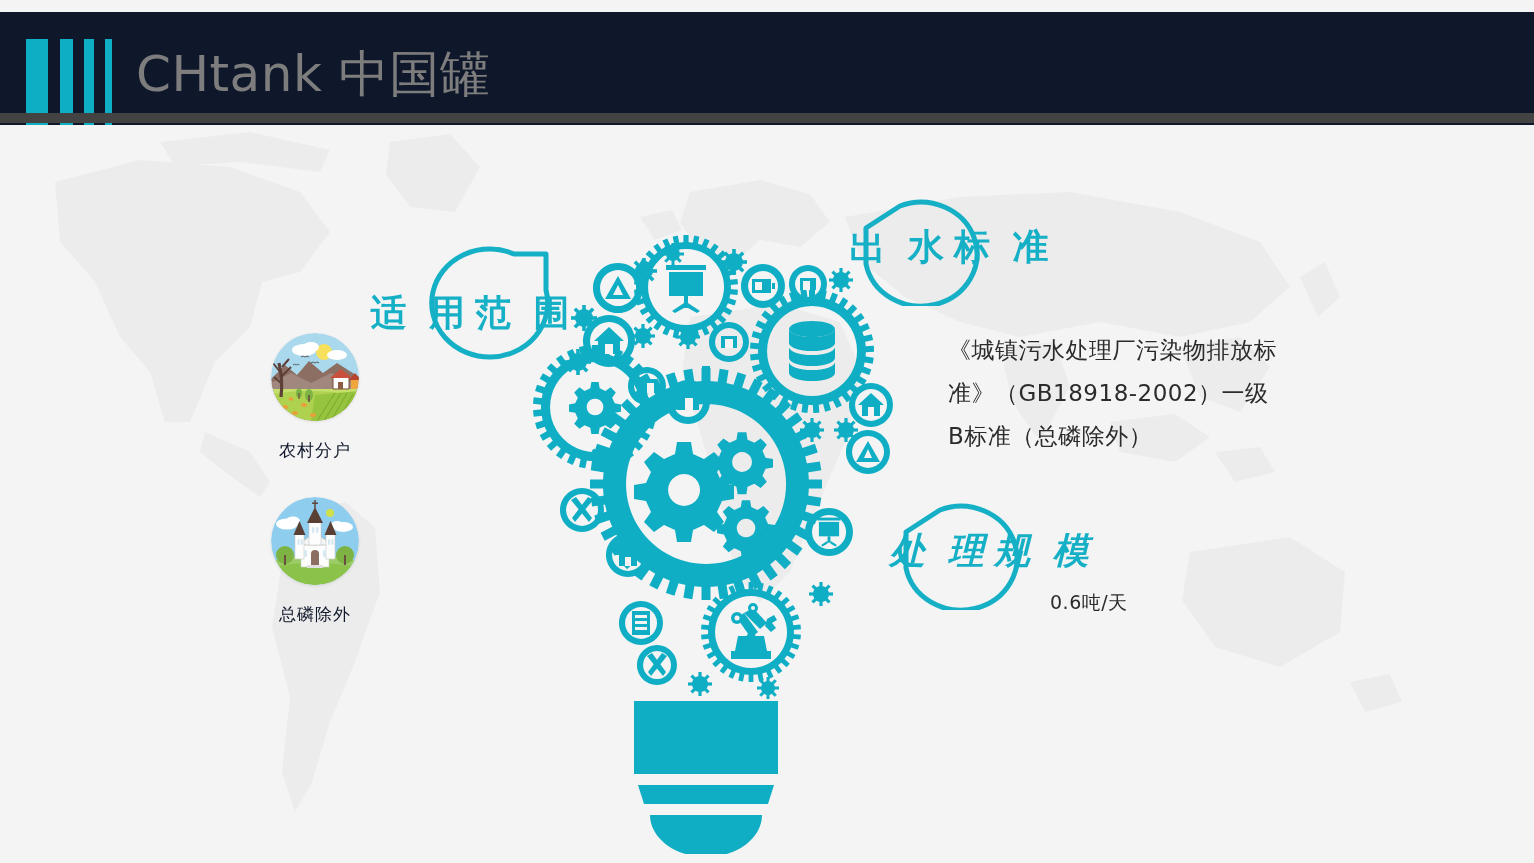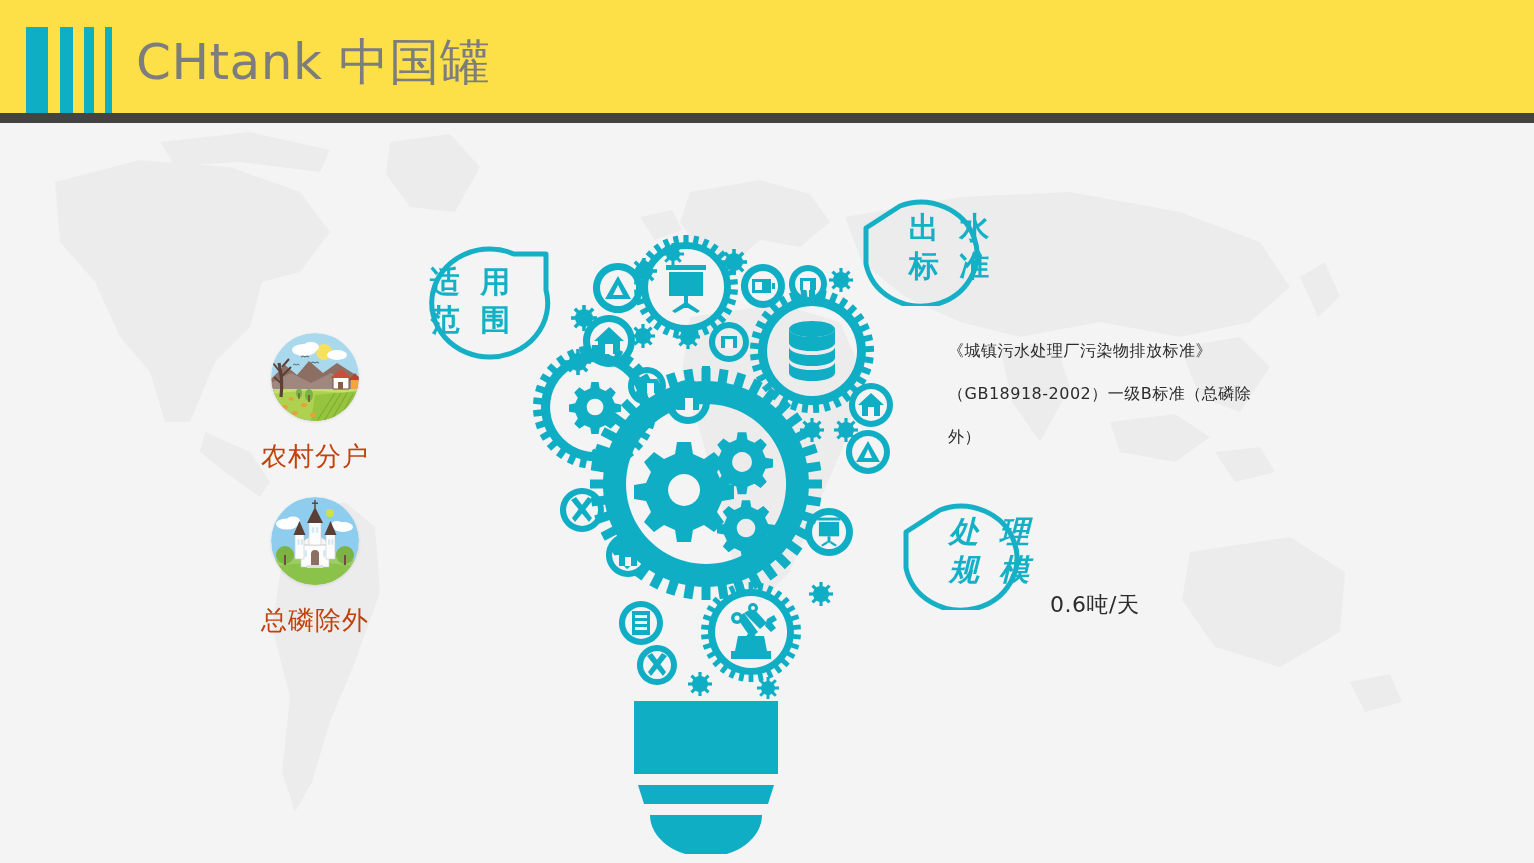--- a/index.html
+++ b/index.html
@@ -12,22 +12,22 @@
   }
 
   
   #worldmap{
     position:absolute;left:0;top:122px;width:1534px;height:741px;
     opacity:.55;pointer-events:none;
   }
 
   
   #header{
-    position:absolute;left:0;top:0;width:1534px;height:113px;
-    background:#fde047;
+    position:absolute;left:0;top:12px;width:1534px;height:113px;
+    background:#0f172a;
   }
   #logo-bars{
     position:absolute;left:26px;top:27px;height:86px;
     display:flex;align-items:flex-end;
   }
   #logo-bars .bar{background:#0eafc4;height:86px;}
   #logo-bars .bar.b1{width:22px;margin-right:12px;}
   #logo-bars .bar.b2{width:13px;margin-right:11px;}
   #logo-bars .bar.b3{width:10px;margin-right:11px;}
   #logo-bars .bar.b4{width:7px;}
@@ -45,50 +45,50 @@
   .cn{font-family:"DejaVu Sans","Liberation Sans",sans-serif;}
 
   
   .thumb-block{position:absolute;width:150px;text-align:center;}
   .thumb-circle{
     width:88px;height:88px;border-radius:50%;
     margin:0 auto;overflow:hidden;position:relative;
     box-shadow:0 1px 3px rgba(0,0,0,.10);
   }
   .thumb-label{
-    margin-top:18px;font-size:26px;color:#c2410c;letter-spacing:1px;
+    margin-top:18px;font-size:17px;color:#0f172a;letter-spacing:1px;
   }
   #thumb-rural{left:240px;top:333px;}
   #thumb-villa{left:240px;top:497px;}
 
   
   .callout{position:absolute;}
   .callout .txt{
     position:absolute;left:0;top:0;width:100%;height:100%;
-    display:flex;flex-direction:column;justify-content:center;align-items:center;
-    color:#15b0c6;font-weight:bold;font-size:30px;line-height:1.28;
+    display:flex;flex-direction:row;justify-content:center;align-items:center;
+    color:#15b0c6;font-weight:bold;font-size:36px;line-height:1.28;
     letter-spacing:5px;text-indent:5px;
   }
   .callout .txt span{white-space:nowrap;}
 
   #callout-scope{left:396px;top:238px;width:160px;height:122px;}
-  #callout-scope .txt{left:-6px;top:2px;}
+  #callout-scope .txt{left:-6px;top:14px;}
   #callout-effluent{left:860px;top:188px;width:150px;height:118px;}
   #callout-effluent .txt{left:14px;top:0px;}
   #callout-scale{left:900px;top:492px;width:150px;height:118px;font-style:italic;}
   #callout-scale .txt{left:14px;top:0px;}
 
   
   #effluent-text{
     position:absolute;left:948px;top:329px;width:330px;
-    font-size:16px;color:#2b2b2b;line-height:43px;letter-spacing:.5px;
+    font-size:23px;color:#2b2b2b;line-height:43px;letter-spacing:.5px;
   }
   #scale-text{
     position:absolute;left:1050px;top:590px;
-    font-size:22px;color:#2b2b2b;letter-spacing:.5px;
+    font-size:19px;color:#2b2b2b;letter-spacing:.5px;
   }
 
   
   #bulb{
     position:absolute;left:516px;top:214px;width:380px;height:640px;
   }
 </style>
 </head>
 <body>
 

